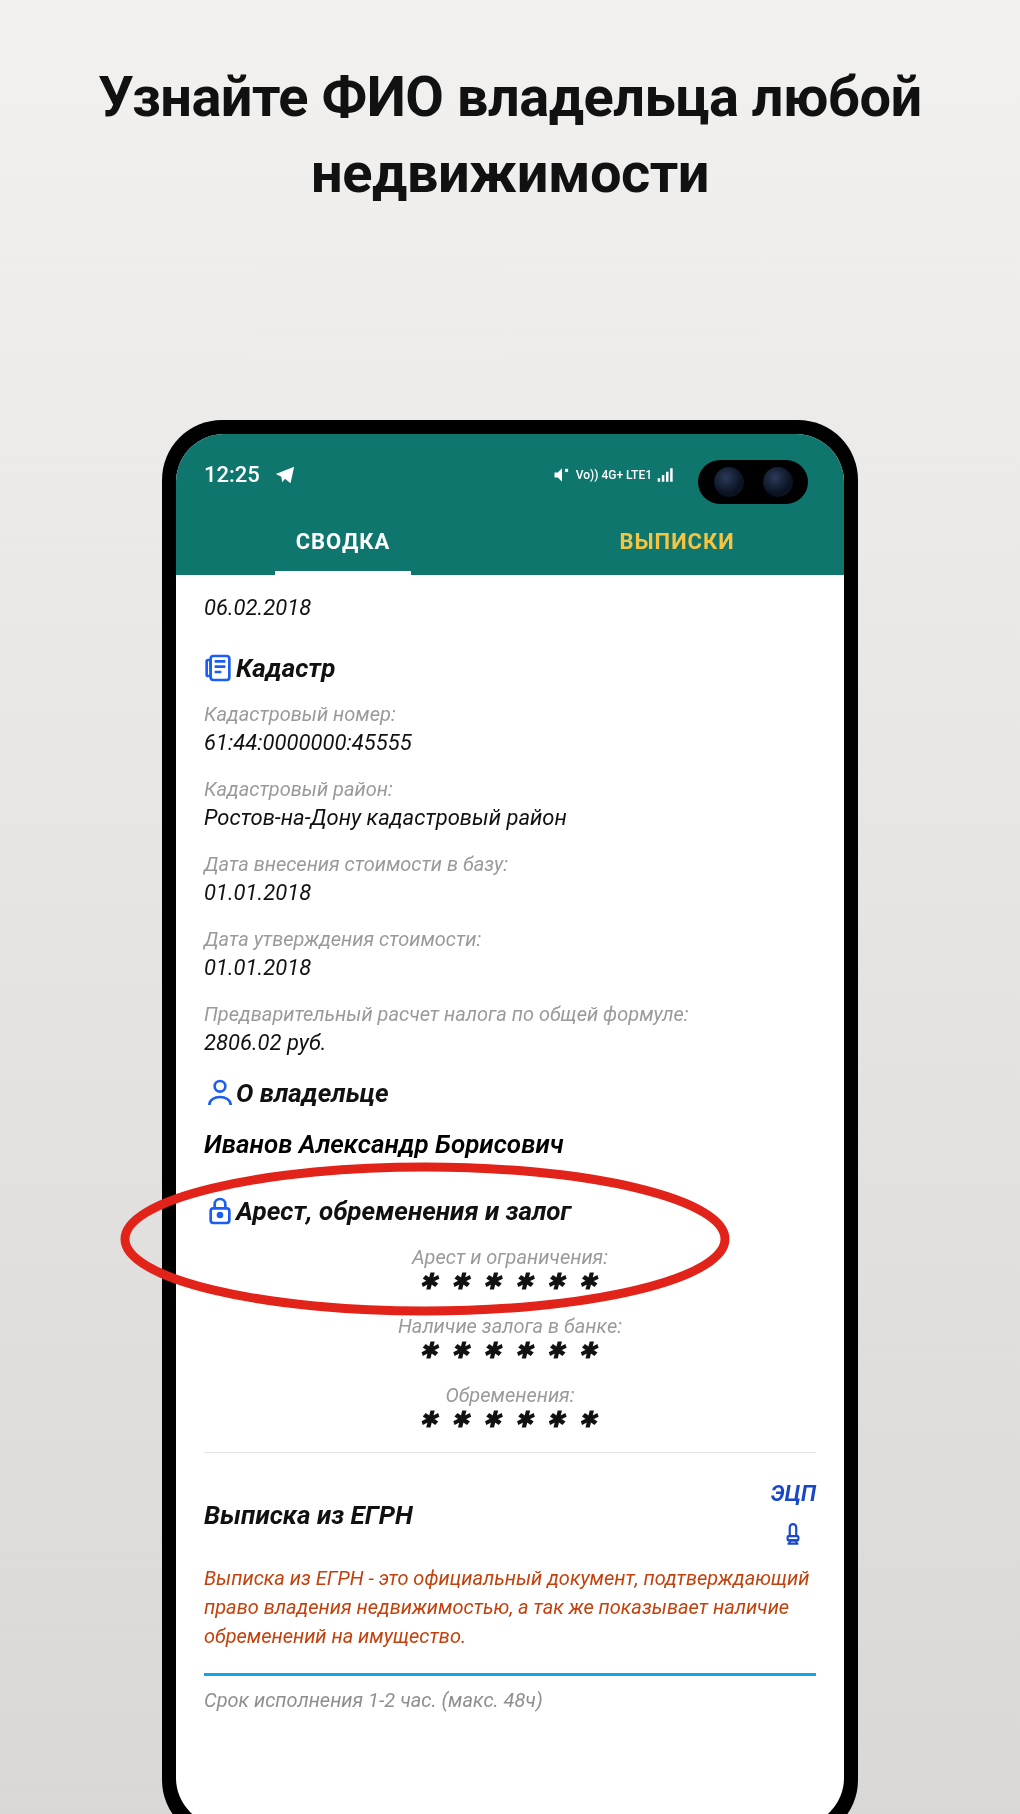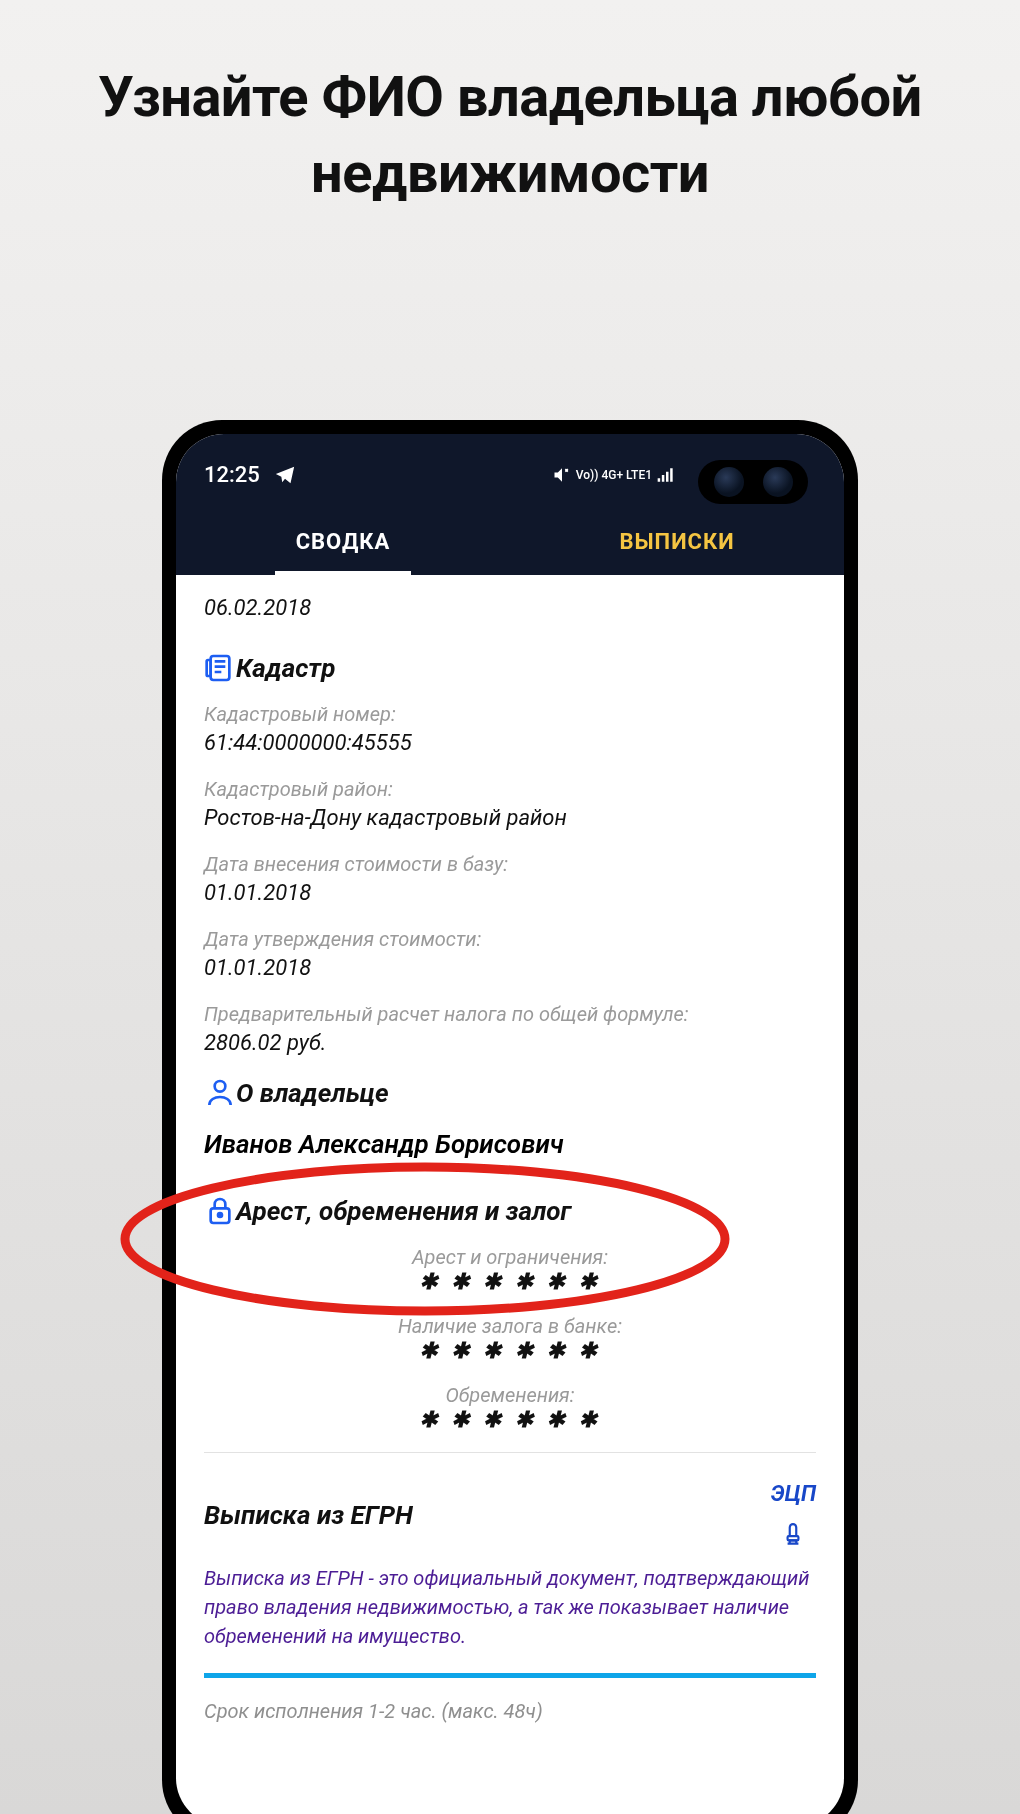--- a/index.html
+++ b/index.html
@@ -55,21 +55,21 @@
     padding: 0 6px;
     z-index: 5;
   }
   .camera-cluster .lens {
     width: 30px; height: 30px; border-radius: 50%;
     background: radial-gradient(circle at 40% 35%, #2a3a58 0%, #0a1322 60%);
   }
 
   
   .topbar {
-    background: #0f172a;
+    background: #0f766e;
     color: #fff;
     padding-top: 18px;
   }
   .statusbar {
     display: flex;
     align-items: center;
     justify-content: space-between;
     padding: 10px 28px 20px 28px;
     font-size: 22px;
     font-weight: 500;
@@ -151,22 +151,22 @@
 
   .egrn-head {
     display: flex;
     justify-content: space-between;
     align-items: center;
     margin-bottom: 16px;
   }
   .egrn-title { font-size: 26px; font-weight: 700; color: #111; }
   .egrn-badge { display: flex; align-items: center; gap: 16px; color: #1847c8; font-weight: 700; font-size: 22px; flex-direction: column; }
 
-  .egrn-desc { color: #4c1d95; font-size: 20px; line-height: 1.45; margin-bottom: 22px; }
-  .egrn-time { color: #8f8f8f; font-size: 20px; border-top: 5px solid #0ea5e9; padding-top: 21px; }
+  .egrn-desc { color: #c2410c; font-size: 20px; line-height: 1.45; margin-bottom: 22px; }
+  .egrn-time { color: #8f8f8f; font-size: 20px; border-top: 3px solid #0ea5e9; padding-top: 12px; }
 
   
   .highlight-ellipse {
     position: absolute;
     left: 115px;
     top: 1154px;
     width: 620px;
     height: 170px;
     pointer-events: none;
     z-index: 20;

